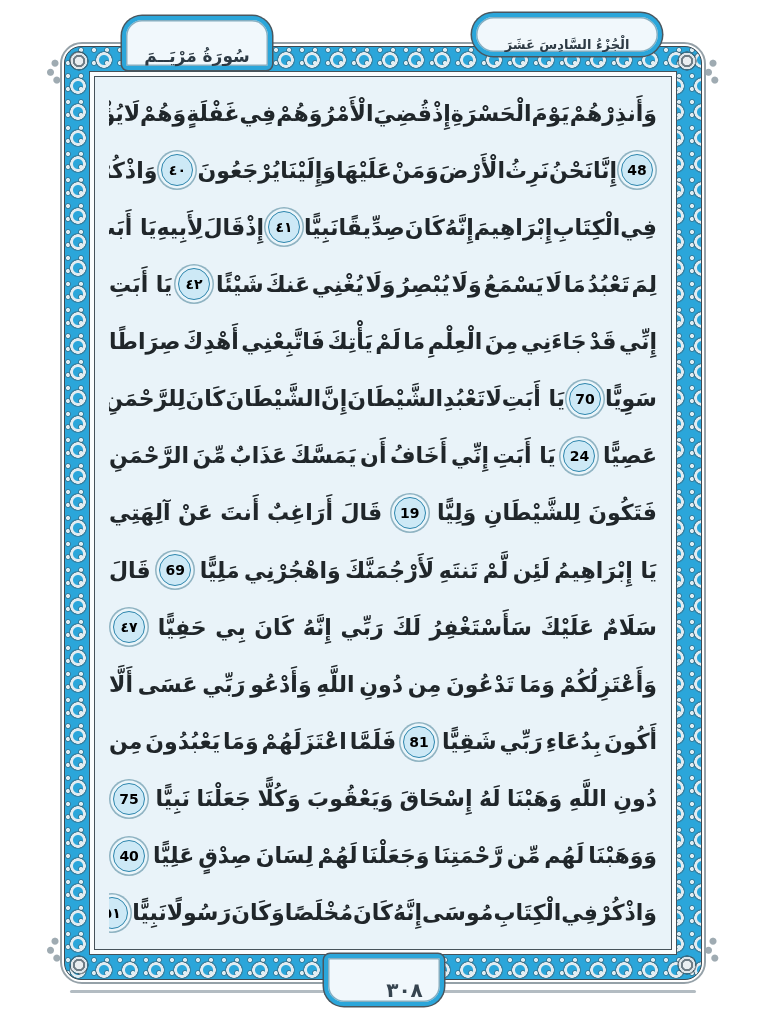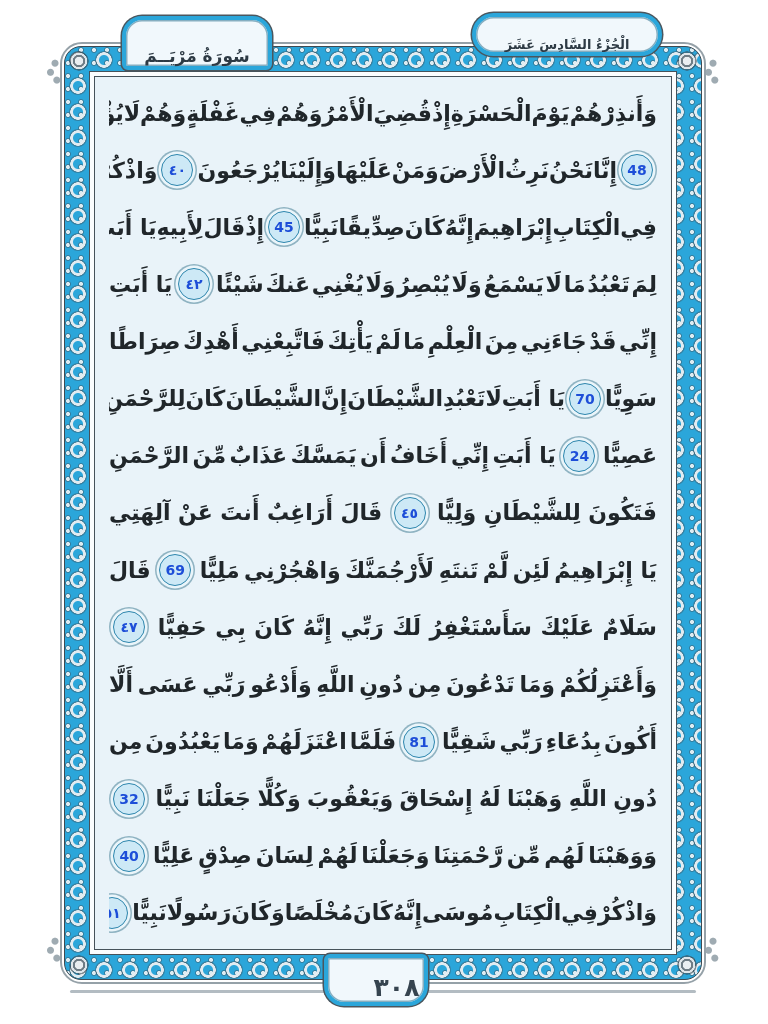--- a/index.html
+++ b/index.html
@@ -49,35 +49,35 @@
     height:56px;color:var(--ink,#20262a);
     font-size:22px;font-weight:bold;white-space:nowrap;
   }
   .word{flex:0 1 auto;}
   .ayah{
     flex:0 0 auto;width:30px;height:30px;border-radius:50%;
     display:flex;align-items:center;justify-content:center;
     background:var(--ayah-fill,#cde9f6);
     border:1px solid #2e86ad;
     box-shadow:0 0 0 2.5px #eaf5fa,0 0 0 4px #8fb3c2;
-    font-size:14px;font-weight:bold;color:#1d4ed8;margin:0 4px;
+    font-size:14px;font-weight:bold;color:#000000;margin:0 4px;
   }
   
   .tab{
     position:absolute;z-index:3;box-sizing:border-box;
     background:#f1f8fc;border:4px solid var(--band,#2ba6da);
     box-shadow:0 0 0 1.5px #4a565e, inset 0 0 0 1.5px #86aec0;
     display:flex;align-items:flex-end;justify-content:center;
     color:#2d3a44;font-weight:bold;direction:rtl;
   }
   .tab-top{border-radius:20px 20px 6px 6px;}
   .tab-bottom{border-radius:6px 6px 20px 20px;}
   .surah-tab{left:122px;top:16px;width:150px;height:54px;font-size:17px;}
   .juz-tab{left:472px;top:13px;width:190px;height:43px;font-size:13px;border-radius:24px;}
-  .page-num-tab{left:324px;top:954px;width:104px;height:52px;font-size:25px;letter-spacing:3px;color:#36444f;padding-left:41px;}
+  .page-num-tab{left:324px;top:954px;width:120px;height:52px;font-size:20px;letter-spacing:3px;color:#36444f;padding-left:41px;}
   
   .frame-shadow{position:absolute;left:70px;top:990px;width:626px;height:3px;background:#b3bcc2;border-radius:2px;z-index:0;}
   
   .flourish{
     position:absolute;width:18px;height:26px;z-index:0;
     background:radial-gradient(circle at 50% 20%, #9fabb2 0 3px, transparent 4px),
                radial-gradient(circle at 25% 55%, #9fabb2 0 3px, transparent 4px),
                radial-gradient(circle at 60% 85%, #9fabb2 0 3px, transparent 4px);
   }
   .fl-tl{left:46px;top:58px;} .fl-tr{left:704px;top:58px;}
@@ -131,21 +131,21 @@
                 <span class="word">وَاذْكُرْ</span>
               </div>
               <div class="line">
                 <span class="word">فِي</span>
                 <span class="word">الْكِتَابِ</span>
                 <span class="word">إِبْرَاهِيمَ</span>
                 <span class="word">إِنَّهُ</span>
                 <span class="word">كَانَ</span>
                 <span class="word">صِدِّيقًا</span>
                 <span class="word">نَبِيًّا</span>
-                <span class="ayah">45</span>
+                <span class="ayah">٤١</span>
                 <span class="word">إِذْ</span>
                 <span class="word">قَالَ</span>
                 <span class="word">لِأَبِيهِ</span>
                 <span class="word">يَا أَبَتِ</span>
               </div>
               <div class="line">
                 <span class="word">لِمَ</span>
                 <span class="word">تَعْبُدُ</span>
                 <span class="word">مَا</span>
                 <span class="word">لَا</span>
@@ -193,21 +193,21 @@
                 <span class="word">أَن</span>
                 <span class="word">يَمَسَّكَ</span>
                 <span class="word">عَذَابٌ</span>
                 <span class="word">مِّنَ</span>
                 <span class="word">الرَّحْمَنِ</span>
               </div>
               <div class="line">
                 <span class="word">فَتَكُونَ</span>
                 <span class="word">لِلشَّيْطَانِ</span>
                 <span class="word">وَلِيًّا</span>
-                <span class="ayah">٤٥</span>
+                <span class="ayah">19</span>
                 <span class="word">قَالَ</span>
                 <span class="word">أَرَاغِبٌ</span>
                 <span class="word">أَنتَ</span>
                 <span class="word">عَنْ</span>
                 <span class="word">آلِهَتِي</span>
               </div>
               <div class="line">
                 <span class="word">يَا إِبْرَاهِيمُ</span>
                 <span class="word">لَئِن</span>
                 <span class="word">لَّمْ</span>
@@ -257,21 +257,21 @@
               <div class="line">
                 <span class="word">دُونِ</span>
                 <span class="word">اللَّهِ</span>
                 <span class="word">وَهَبْنَا</span>
                 <span class="word">لَهُ</span>
                 <span class="word">إِسْحَاقَ</span>
                 <span class="word">وَيَعْقُوبَ</span>
                 <span class="word">وَكُلًّا</span>
                 <span class="word">جَعَلْنَا</span>
                 <span class="word">نَبِيًّا</span>
-                <span class="ayah">32</span>
+                <span class="ayah">75</span>
               </div>
               <div class="line">
                 <span class="word">وَوَهَبْنَا</span>
                 <span class="word">لَهُم</span>
                 <span class="word">مِّن</span>
                 <span class="word">رَّحْمَتِنَا</span>
                 <span class="word">وَجَعَلْنَا</span>
                 <span class="word">لَهُمْ</span>
                 <span class="word">لِسَانَ</span>
                 <span class="word">صِدْقٍ</span>

